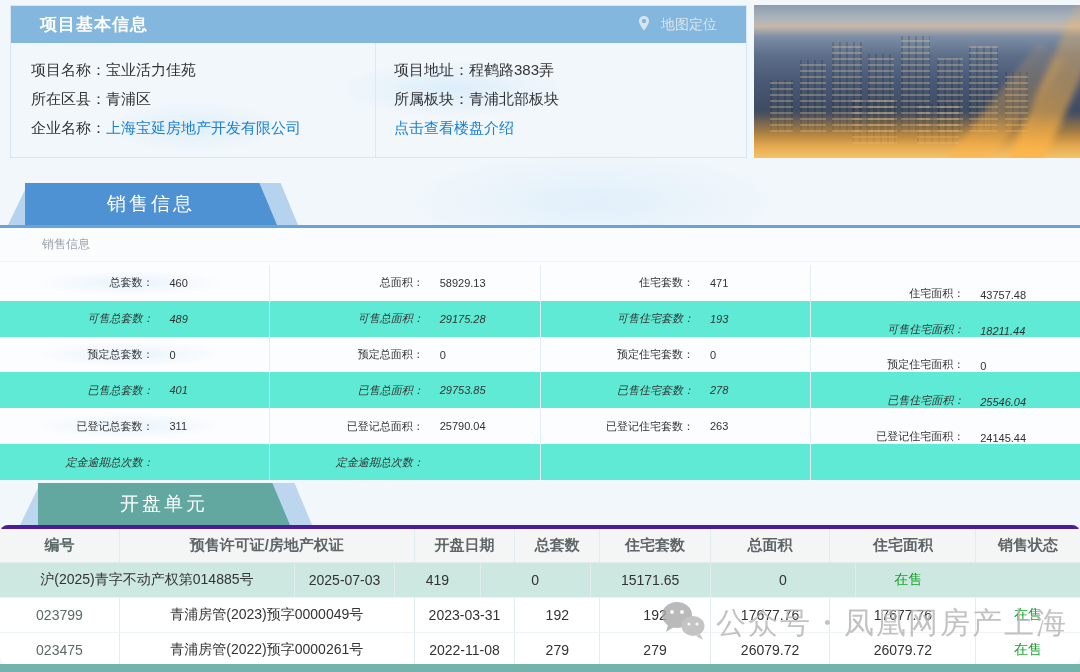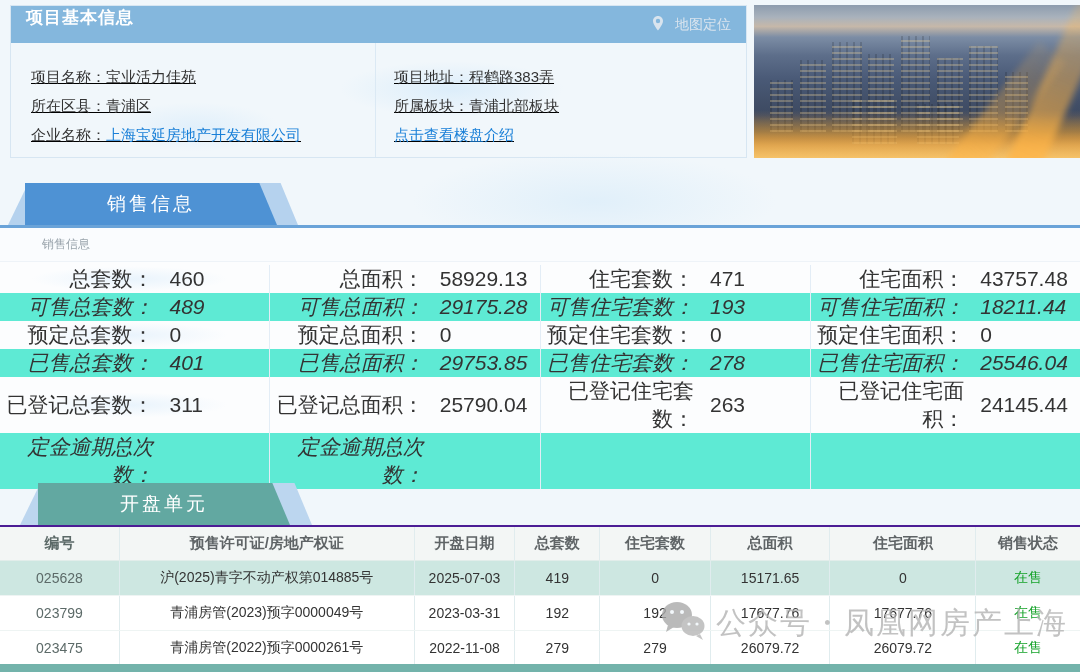--- a/index.html
+++ b/index.html
@@ -13,25 +13,25 @@
       radial-gradient(ellipse 320px 90px at 80% 60%, rgba(205,230,250,.35), transparent 70%);
   }
 
   
   .info-panel { position:absolute; left:10px; top:5px; width:737px; height:153px;
     background:linear-gradient(180deg,#fdfeff,#f2f8fd);
     background-image:radial-gradient(ellipse 160px 40px at 60% 55%, rgba(200,228,250,.5), transparent 70%),
                      radial-gradient(ellipse 120px 35px at 25% 80%, rgba(205,230,250,.45), transparent 70%);
     border:1px solid #d7e6f2; }
   .info-header { position:absolute; top:0; left:0; right:0; height:37px; background:#84b7dd;
-    display:flex; justify-content:space-between; padding:0 15px; }
+    display:flex; align-items:center; justify-content:space-between; padding:0 29px; }
   .info-title { color:#ffffff; font-size:17px; font-weight:bold; letter-spacing:1px; }
   .map-link { display:flex; align-items:center; gap:11px; color:#d9e4ee; font-size:14px; cursor:pointer; }
   .info-body { position:absolute; top:37px; left:0; right:0; bottom:0; display:flex; }
-  .info-col { padding:20px 0 0 20px;text-decoration:underline; }
+  .info-col { padding:13px 0 0 20px; }
   .info-col.left { width:365px; border-right:1px solid #dbe9f4; }
   .info-col.right { flex:1; padding-left:18px; }
   .info-row { height:29px; display:flex; align-items:center; font-size:15px; color:#333; }
   .lnk { color:#1a80d8; cursor:pointer; }
 
   
   .photo { position:absolute; left:754px; top:5px; width:326px; height:153px; overflow:hidden;
     background:linear-gradient(180deg,#8d9cae 0%,#a9b2bc 8%,#c6b8a9 14%,#7c8da5 21%,#5d6e8a 33%,
       #4a5a77 48%,#425069 62%,#3d4961 72%,#6b5c44 83%,#c08a42 92%,#e3a953 100%); }
   .bld { position:absolute; bottom:26px;
@@ -58,29 +58,29 @@
 
   
   .sales-panel { position:absolute; top:225px; left:0; width:1080px; height:255px;
     background:#fcfdfe; border-top:3px solid #6aa3d8; }
   .sales-sub { height:34px; display:flex; align-items:center; padding-left:42px;
     font-size:12px; color:#9aa4ac; border-bottom:1px solid #eef3f8; background:#fafcfe; }
   .sales-rows { position:absolute; top:37px; left:0; right:0; bottom:0; display:flex; flex-direction:column; }
   .s-row { flex:1; display:flex;
     background-image:radial-gradient(ellipse 140px 18px at 12% 50%, rgba(205,230,250,.4), transparent 70%); }
   .s-row.alt { background:#5eead4; background-image:none;font-style:italic; }
-  .s-cell { flex:1; display:flex; align-items:center; font-size:21px; color:#333;
+  .s-cell { flex:1; display:flex; align-items:center; font-size:11px; color:#333;
     border-right:1px solid #e3edf6; }
-  .s-cell:last-child { border-right:none; }
+  .s-cell:last-child { border-right:none;align-items:flex-end; }
   .s-label { flex:0 0 57%; text-align:right; }
   .s-value { padding-left:16px; }
 
   
   .open-table { position:absolute; top:525px; left:0; width:1080px; height:139px;
-    background:#fff; border-top:2px solid #4c1d95; }
+    background:#fff; border-top:4px solid #4c1d95;border-radius:8px; }
   .o-hrow { display:flex; height:34px; background:#f3f6f5; border-bottom:1px solid #e2edea;
     font-weight:bold; color:#5f6466; font-size:15px; }
   .o-row { display:flex; height:35px; font-size:14px; color:#333; border-bottom:1px solid #eef4f3; }
   .o-row.hl { background:#cde7e1; }
   .o-cell { display:flex; align-items:center; justify-content:center; height:100%;
     border-right:1px solid #e0ecee; text-align:center; }
   .o-cell:last-child { border-right:none; }
   .o-cell.c0 { width:11.1%; color:#5c6a68; }
   .o-cell.c1 { width:27.3%; }
   .o-cell.c2 { width:9.3%; }
@@ -289,21 +289,20 @@
       <div class="o-cell c1">预售许可证/房地产权证</div>
       <div class="o-cell c2">开盘日期</div>
       <div class="o-cell c3">总套数</div>
       <div class="o-cell c4">住宅套数</div>
       <div class="o-cell c5">总面积</div>
       <div class="o-cell c6">住宅面积</div>
       <div class="o-cell c7">销售状态</div>
     </div>
   <div>
       <div class="o-row hl">
-        <div class="o-cell c0">025628</div>
         <div class="o-cell c1">沪(2025)青字不动产权第014885号</div>
         <div class="o-cell c2">2025-07-03</div>
         <div class="o-cell c3">419</div>
         <div class="o-cell c4">0</div>
         <div class="o-cell c5">15171.65</div>
         <div class="o-cell c6">0</div>
         <div class="o-cell c7 status">在售</div>
       </div>
       <div class="o-row">
         <div class="o-cell c0">023799</div>

